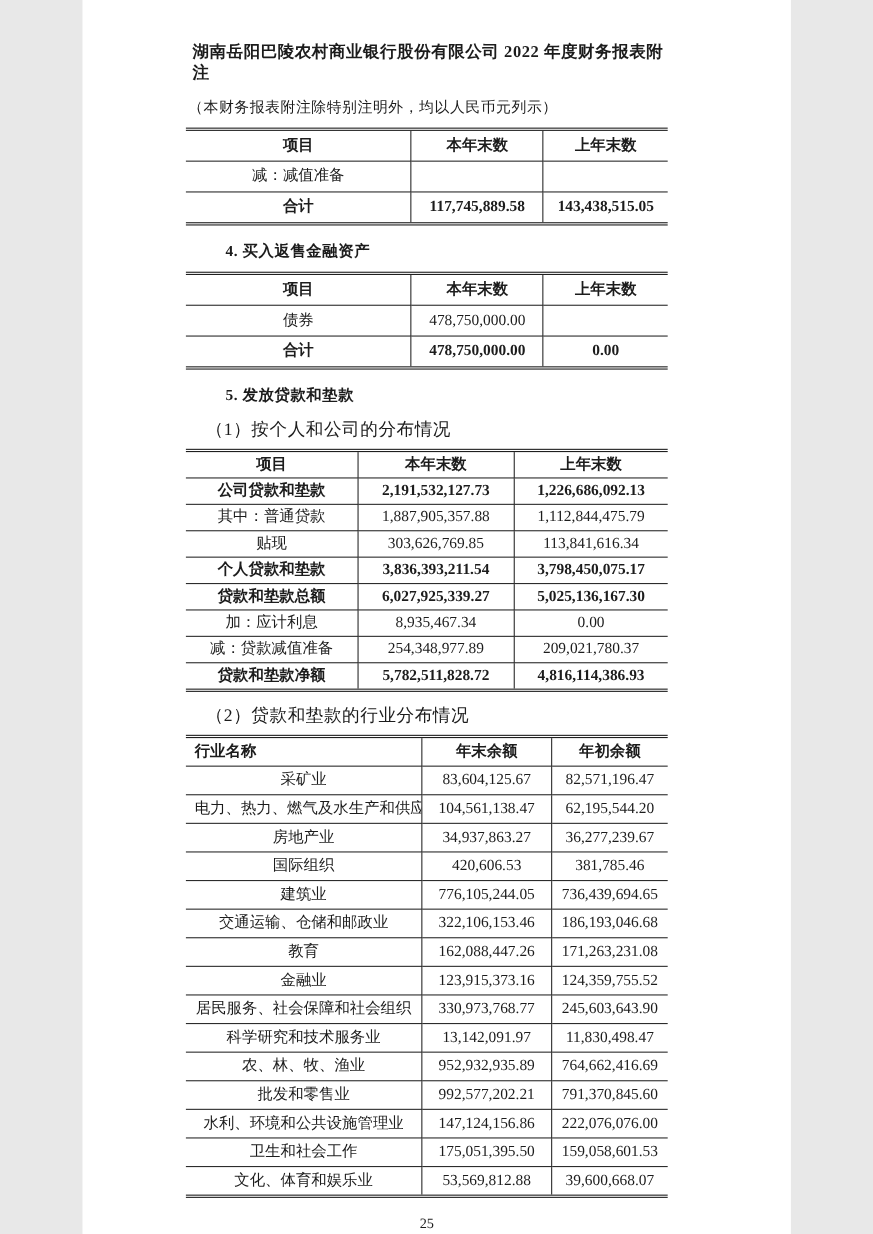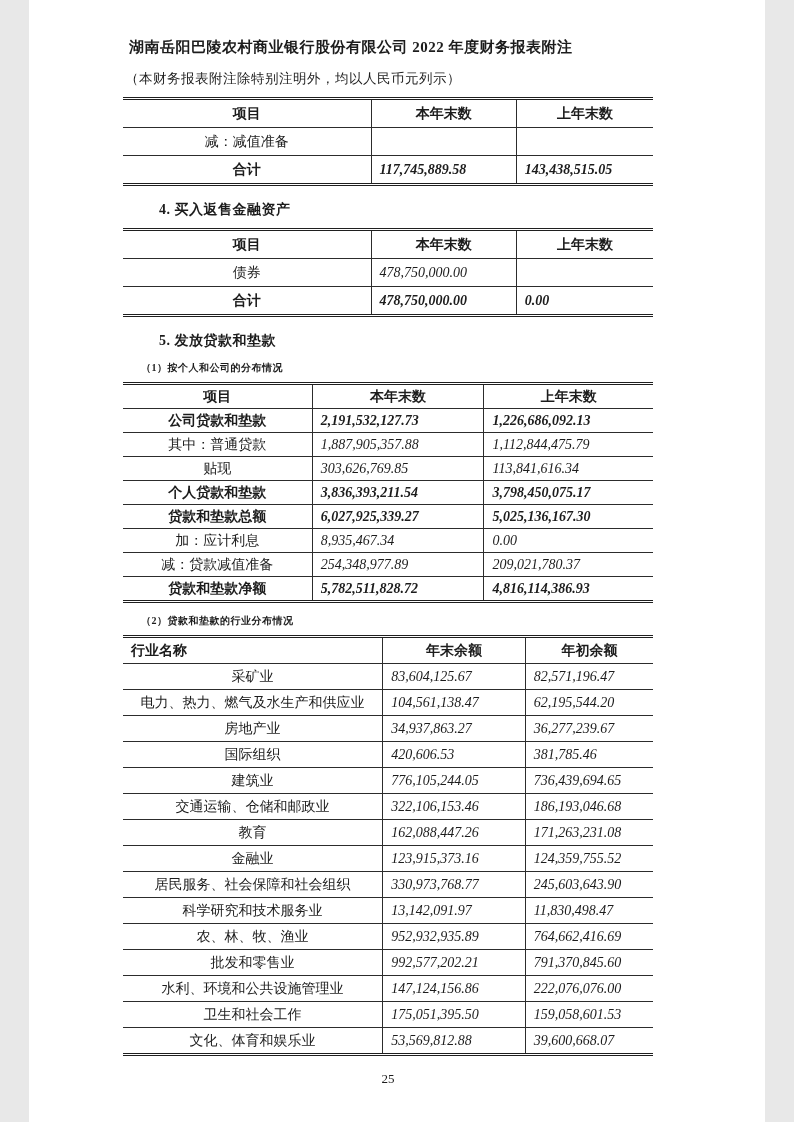--- a/index.html
+++ b/index.html
@@ -1,18 +1,18 @@
 <!DOCTYPE html>
 <html lang="zh"><head>
 <meta charset="utf-8">
 <style>
   html,body{margin:0;padding:0;background:#e8e8e8;}
   .page{
     position:relative;
-    width:736px;height:1122px;
+    width:644px;height:1122px;
     margin:0 auto;
     background:#ffffff;
     box-sizing:border-box;
     padding:30px 112px 0 94px;
     font-family:"Liberation Serif","DejaVu Serif",serif;
     color:#1c1c1c;
     overflow:hidden;
   }
   .doc-title{
     font-size:15px;
@@ -25,22 +25,22 @@
     margin:0 0 9px 2px;
     letter-spacing:0.5px;
   }
   .sec-heading{
     font-size:14px;
     font-weight:bold;
     margin:15px 0 9px 36px;
     letter-spacing:0.5px;
   }
   .sub-heading{
-    font-size:10px;
-    font-weight:bold;
+    font-size:16px;
+    font-weight:normal;
     margin:11px 0 7px 18px;
     letter-spacing:0.5px;
   }
   table.fin-table{
     width:100%;
     border-collapse:separate;
     border-spacing:0;
     table-layout:fixed;
     border-top:3px double #1f1f1f;
     border-bottom:3px double #1f1f1f;
@@ -52,21 +52,21 @@
     padding:3px 8px;
     border-bottom:1px solid #2c2c2c;
     overflow:hidden;
     white-space:nowrap;
   }
   table.fin-table th{font-weight:bold;}
   table.fin-table th:not(:last-child),
   table.fin-table td:not(:last-child){border-right:1px solid #2c2c2c;}
   table.fin-table tbody tr:last-child td{border-bottom:none;}
   td.label-cell{text-align:center;}
-  td.num-cell{text-align:left;font-style:italic;}
+  td.num-cell{text-align:center;}
   td.indent{padding-left:68px;}
   tr.bold td{font-weight:bold;}
   table.t1 th, table.t1 td, table.t2 th, table.t2 td{padding-top:4px;padding-bottom:4px;}
   table.t3 th, table.t3 td{padding-top:2px;padding-bottom:2px;}
   table.t4 th, table.t4 td{padding-top:3px;padding-bottom:3px;}
   .page-number{
     text-align:center;
     font-size:13px;
     margin-top:15px;
     color:#1c1c1c;

